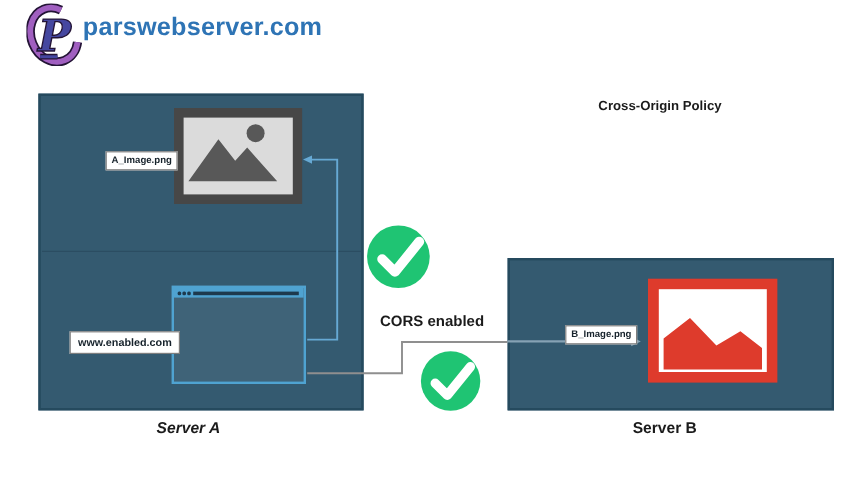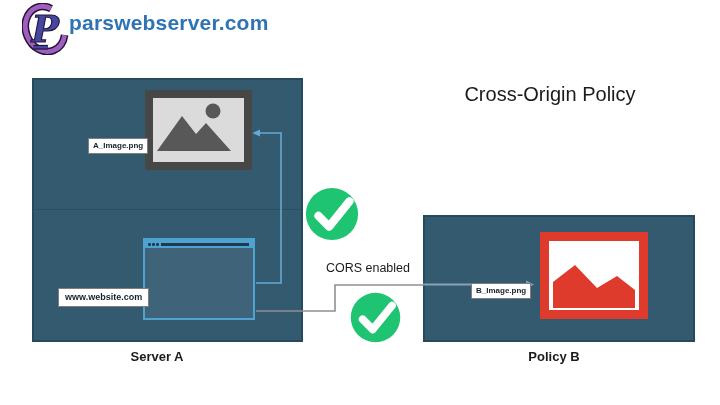--- a/index.html
+++ b/index.html
@@ -15,39 +15,39 @@
   body{background:#e8e8e8;font-family:"Liberation Sans",sans-serif;}
   .stage{position:relative;width:720px;height:405px;background:#ffffff;overflow:hidden;}
 
   
   .brand-logo{position:absolute;left:22px;top:3px;width:48px;height:52px;}
   .brand-text{position:absolute;left:69px;top:11px;font-size:21px;font-weight:bold;
     color:var(--brand-blue);letter-spacing:.2px;}
 
   
   .diagram-title{position:absolute;left:460px;top:83px;width:180px;text-align:center;
-    font-size:20px;font-weight:normal;color:var(--text-dark);}
-  .cors-label{position:absolute;left:310px;top:261px;width:100px;text-align:right;
-    font-size:12.5px;font-weight:normal;color:var(--text-dark);}
+    font-size:11px;font-weight:bold;color:var(--text-dark);}
+  .cors-label{position:absolute;left:310px;top:261px;width:100px;text-align:center;
+    font-size:12.5px;font-weight:bold;color:var(--text-dark);}
   .caption{position:absolute;top:349px;width:120px;text-align:center;
     font-size:13px;font-weight:bold;color:var(--text-dark);}
-  .caption-a{left:97px;} .caption-b{left:494px;}
+  .caption-a{left:97px;font-style:italic;} .caption-b{left:494px;}
 
   
   .server-box{position:absolute;background:var(--server-box);
     border:2px solid var(--server-border);}
   .server-a{left:32px;top:78px;width:271px;height:264px;}
   .server-b{left:423px;top:215px;width:272px;height:127px;}
   .server-a-divider{position:absolute;left:1px;top:129px;width:267px;height:1px;
     background:var(--server-divider);}
 
   
   .tag{position:absolute;background:#ffffff;border:1px solid #7E7E7E;
     color:#16222B;font-weight:bold;font-size:8px;line-height:1;
-    padding:3px 4px;white-space:nowrap;z-index:6;margin-top:12px;}
+    padding:3px 4px;white-space:nowrap;z-index:6;}
   .tag-a{left:88px;top:126px;}
   .tag-www{left:58px;top:276px;font-size:9px;padding:4px 6px;}
   .tag-b{left:471px;top:271px;}
 
   
   .image-a{position:absolute;left:145px;top:90px;width:107px;height:80px;z-index:3;}
   .image-b{position:absolute;left:540px;top:232px;width:108px;height:87px;z-index:3;}
   .fill-a-frame{fill:var(--image-a-frame);} .fill-a-bg{fill:var(--image-a-bg);}
   .fill-a-glyph{fill:var(--image-a-glyph);}
   .fill-b-red{fill:var(--image-b-red);} .fill-white{fill:#ffffff;}
@@ -132,21 +132,21 @@
   <svg class="check-icon check-1" viewBox="0 0 60 60" aria-hidden="true">
     <circle cx="30" cy="30" r="27" class="check-circle"></circle>
     <path d="M16 32 L27 43 L48 17" fill="none" stroke="#ffffff" stroke-width="8.5" stroke-linecap="round" stroke-linejoin="round"></path>
   </svg>
   <svg class="check-icon check-2" viewBox="0 0 60 60" aria-hidden="true">
     <circle cx="30" cy="30" r="27" class="check-circle"></circle>
     <path d="M16 32 L27 43 L48 17" fill="none" stroke="#ffffff" stroke-width="8.5" stroke-linecap="round" stroke-linejoin="round"></path>
   </svg>
 
   <div class="tag tag-a">A_Image.png</div>
-  <div class="tag tag-www">www.website.com</div>
+  <div class="tag tag-www">www.enabled.com</div>
   <div class="tag tag-b">B_Image.png</div>
 
   <div class="cors-label">CORS enabled</div>
 
   <div class="caption caption-a">Server A</div>
-  <div class="caption caption-b">Policy B</div>
+  <div class="caption caption-b">Server B</div>
 
 </div>
 
 </body></html>

